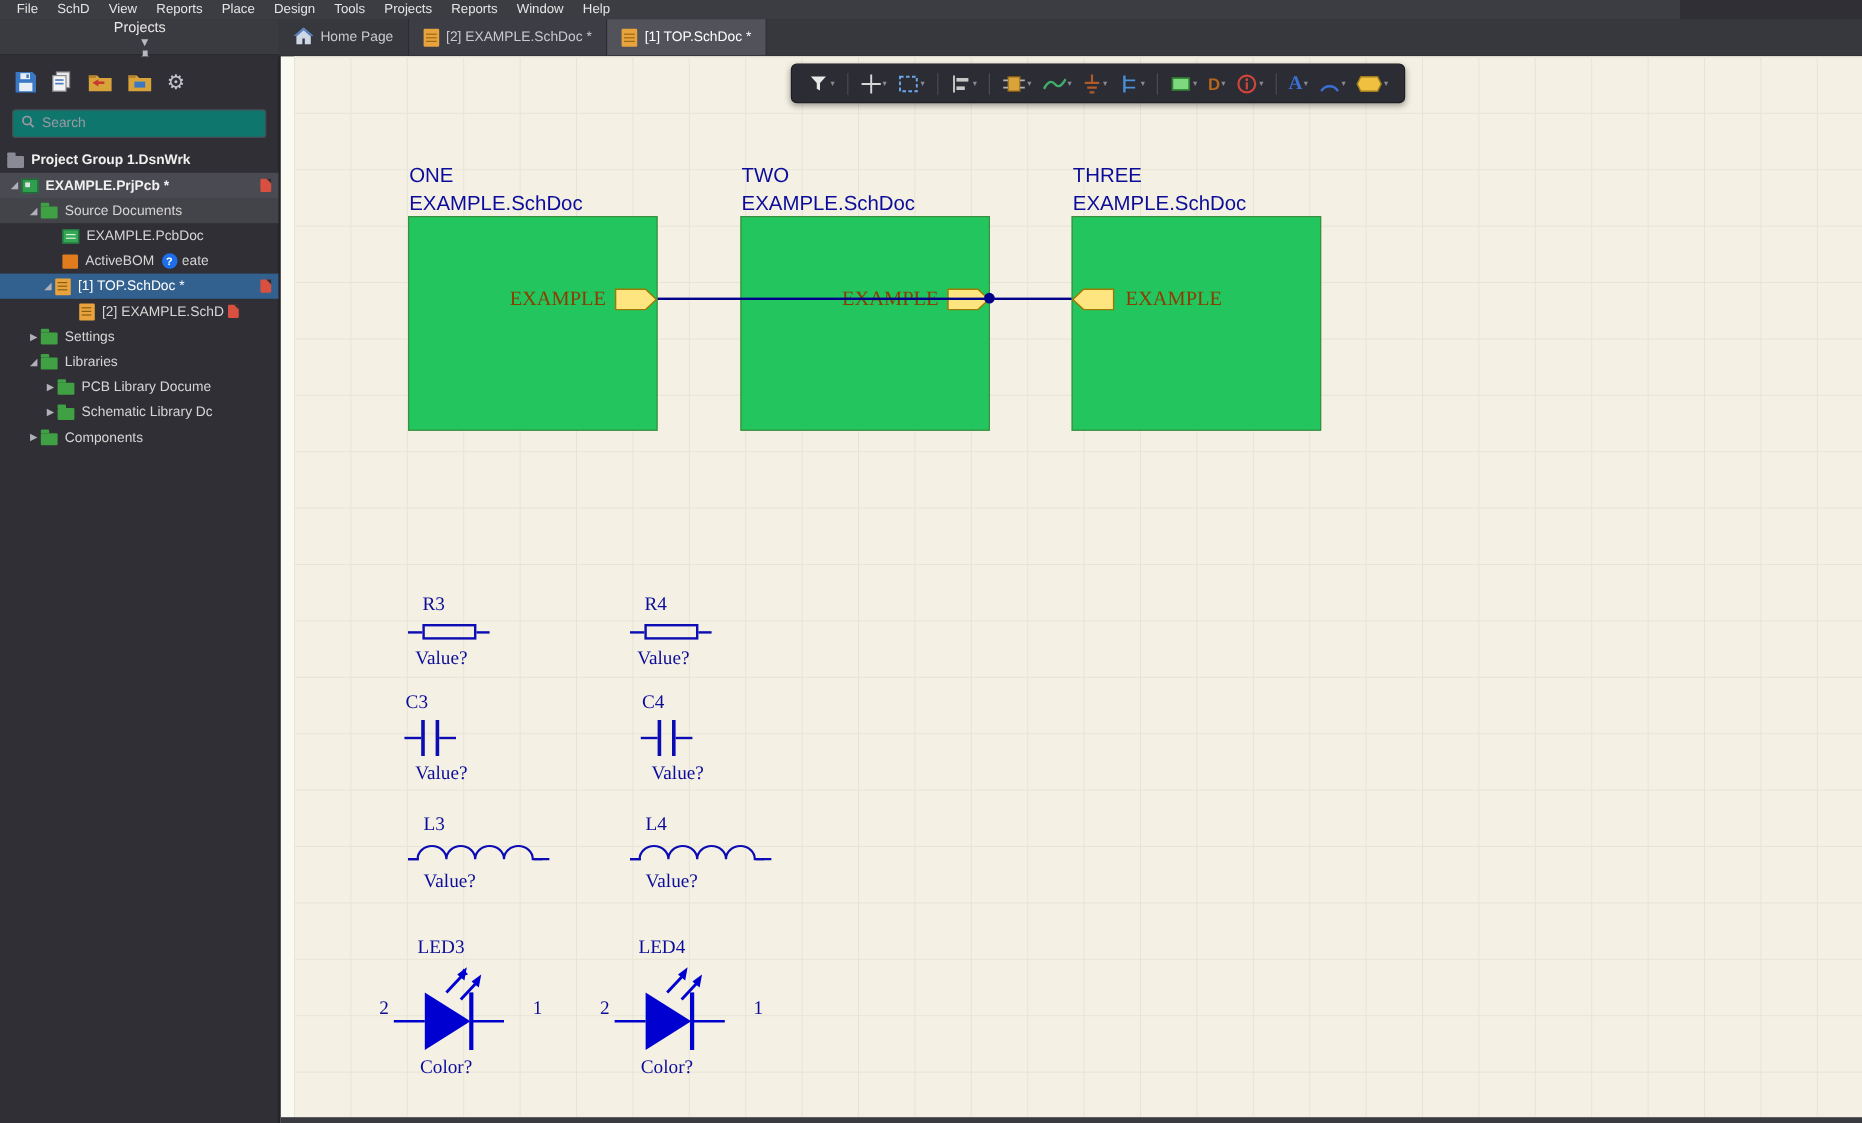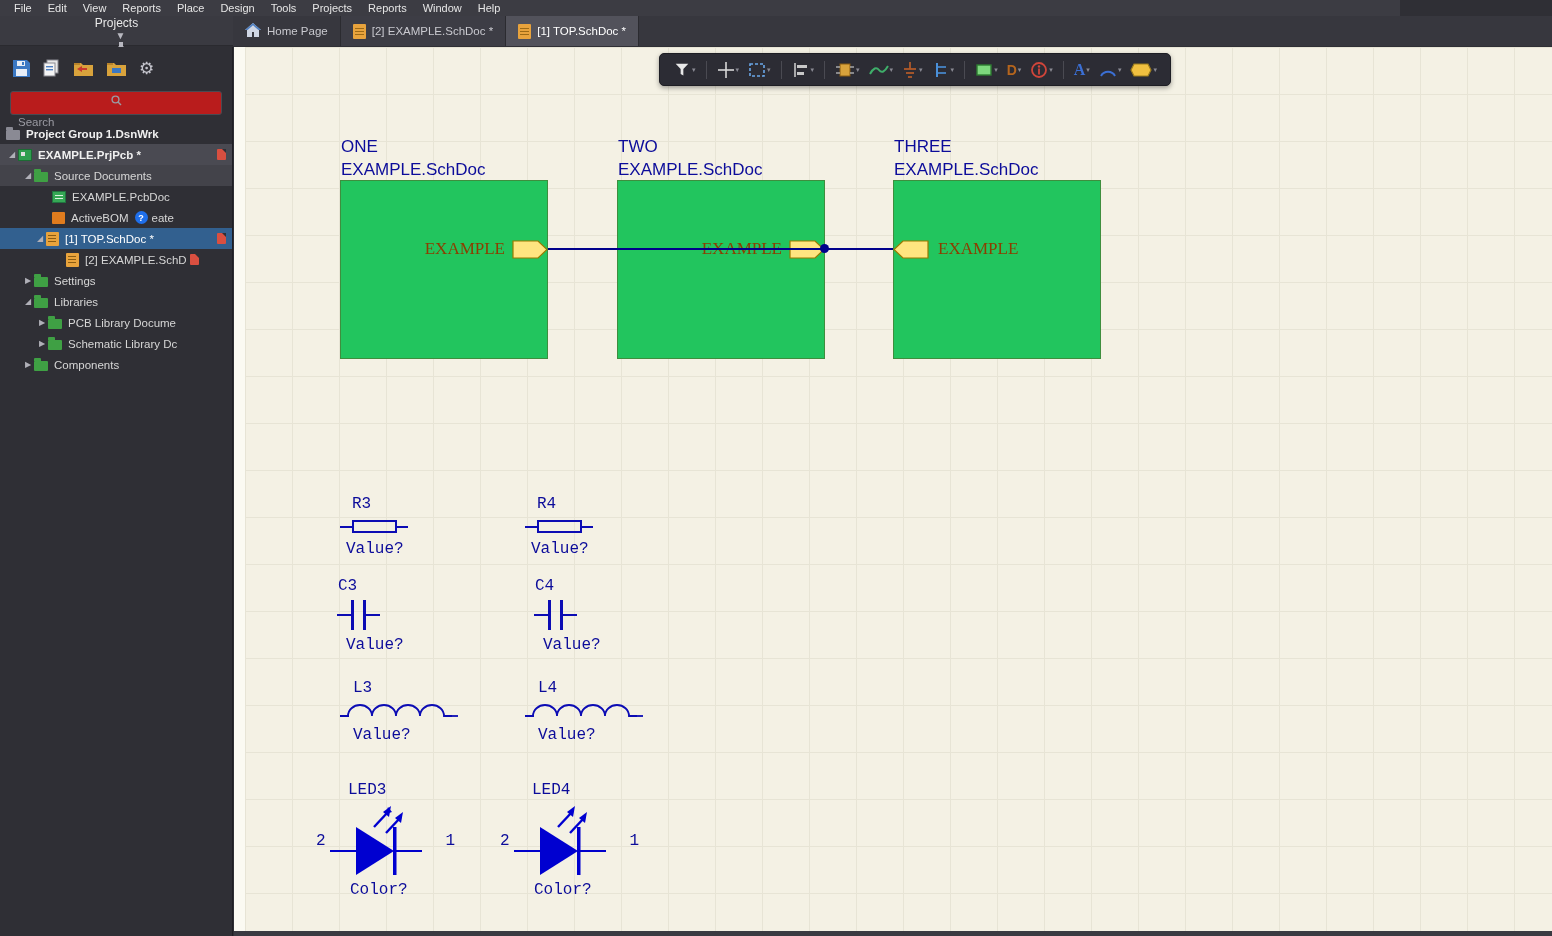--- a/index.html
+++ b/index.html
@@ -26,22 +26,22 @@
   .ic-page { width:13px; height:15px; background:#e8a33c; position:relative; border-radius:1px; flex:none; }
   .ic-page::before { content:""; position:absolute; left:2px; top:4px; width:9px; height:1.5px; background:#9c6a16; box-shadow:0 3px 0 #9c6a16, 0 6px 0 #9c6a16; }
 
   
   .projects-panel { position:absolute; left:0; top:47px; width:233px; height:889px;
     background:#2f2f35; border-right:1px solid #1f1f24; }
   .ppl-toolbar { height:42px; display:flex; align-items:center; gap:12px; padding:0 12px; }
   .ppl-toolbar svg { display:block; }
   .gear { font-size:17px; color:#c4c4cc; line-height:1; }
 
-  .searchbox { margin:2px 10px 8px 10px; height:24px; background:#b91c1c; border:1px solid #4a4a52;
-    border-radius:3px; display:flex; align-items:center; padding:0 7px; gap:6px;flex-direction:column; }
+  .searchbox { margin:2px 10px 8px 10px; height:24px; background:#0f766e; border:1px solid #4a4a52;
+    border-radius:3px; display:flex; align-items:center; padding:0 7px; gap:6px; }
   .searchbox input { background:transparent; border:none; outline:none; color:#cfcfcf;
     font-size:11.5px; width:100%; font-family:"Liberation Sans",sans-serif; }
   .searchbox input::placeholder { color:#9a9aa2; }
 
   .tree { margin-top:8px; }
   .trow { display:flex; align-items:center; height:21px; font-size:11.5px; color:#d6d6d6;
     padding-right:6px; white-space:nowrap; }
   .trow .exp { width:12px; flex:none; color:#b0b0b8; font-size:8px; text-align:center; }
   .trow .lbl { overflow:hidden; text-overflow:ellipsis; }
   .bold { font-weight:bold; color:#f0f0f0; }
@@ -92,38 +92,38 @@
   .sheetsym { position:absolute; width:208px; height:179px; background:#22c55e; border:1.5px solid #3e8e3e;text-decoration:underline; }
   .sheet-label { position:absolute; font-family:Liberation Sans, sans-serif; font-size:17px;
     color:#0c0c9a; line-height:23px; white-space:pre; }
   .portrow { position:absolute; top:58px; display:flex; align-items:center; }
   .portrow .ptext { font-family:"Liberation Serif",serif; font-size:17px; color:#8b3e00; }
   .portrow.r { right:-1px; } .portrow.r .ptext { margin-right:7px; }
   .portrow.l { left:-1px; } .portrow.l .ptext { margin-left:9px; }
   .wire { position:absolute; height:2px; background:#00008b; }
   .junction { position:absolute; width:9px; height:9px; border-radius:50%; background:#00008b; }
 
-  .comp { position:absolute; font-family:Liberation Mono, monospace; color:#0c0c9a; font-size:16px; }
+  .comp { position:absolute; font-family:Liberation Serif, serif; color:#0c0c9a; font-size:16px; }
   .ref { display:block; }
   .val { display:block; }
 
   .res-row { display:flex; align-items:center; margin-top:7px; }
   .lead { height:2px; background:#0c0cb4; }
   .res-box { width:45px; height:13px; border:2px solid #0c0cb4; background:transparent; }
 
   .cap-row { display:flex; align-items:center; height:32px; margin-top:4px; }
   .cap-plate { width:3px; height:30px; background:#0c0cb4; }
   .cap-gap { width:9px; }
 </style>
 </head>
 <body>
 
 <div class="menubar">
   <span>File</span>
-  <span>Edit</span>
+  <span>SchD</span>
   <span>View</span>
   <span>Reports</span>
   <span>Place</span>
   <span>Design</span>
   <span>Tools</span>
   <span>Projects</span>
   <span>Reports</span>
   <span>Window</span>
   <span>Help</span>
 </div>

